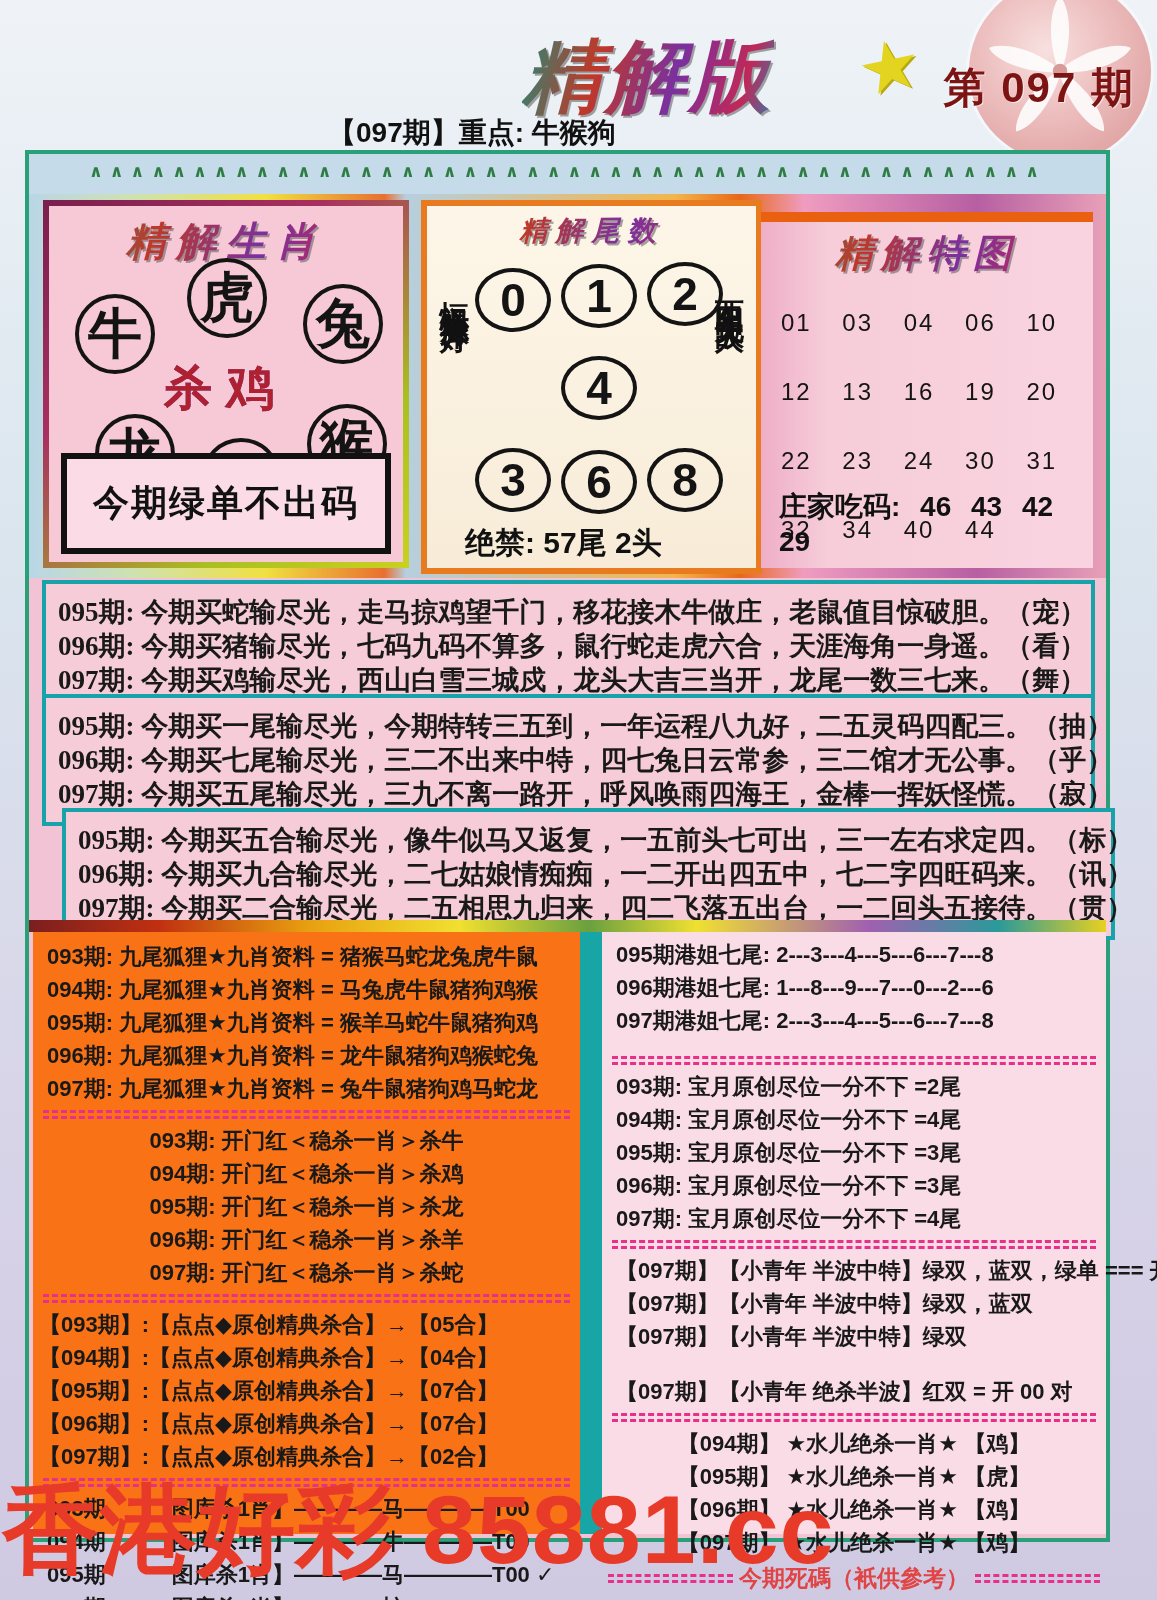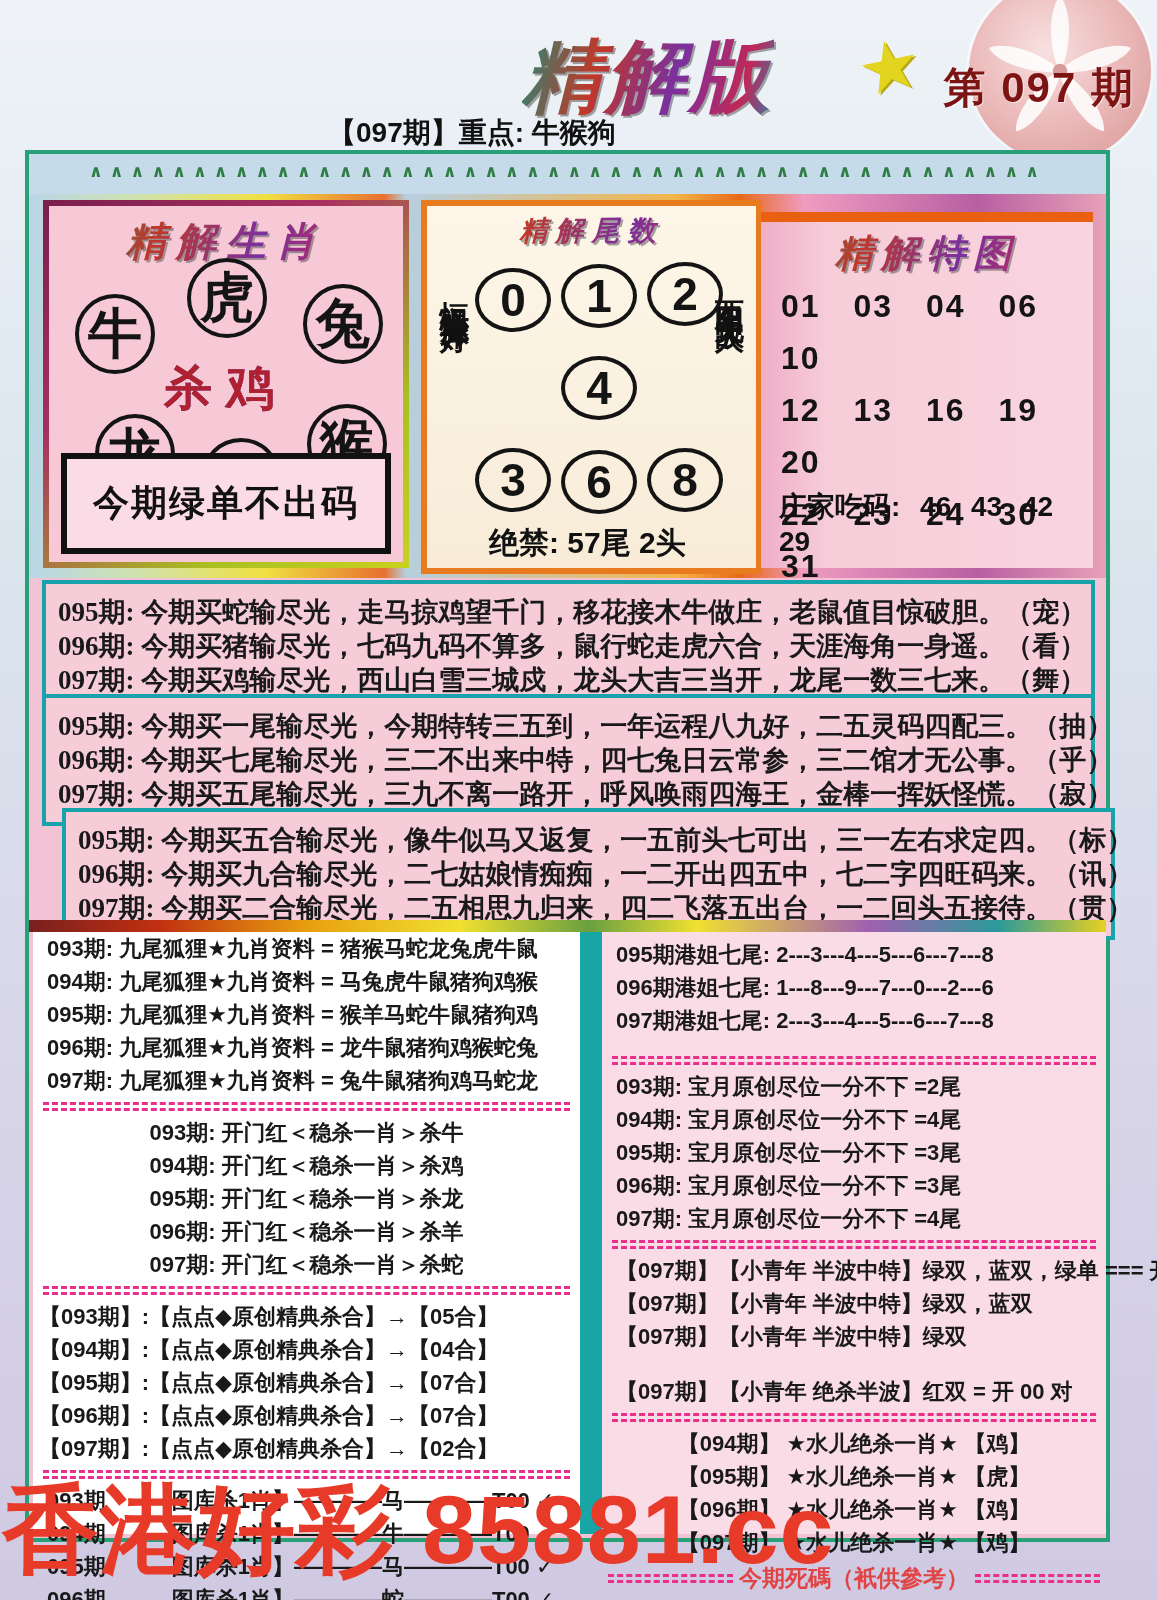--- a/index.html
+++ b/index.html
@@ -54,42 +54,42 @@
                  padding:20px 0; letter-spacing:2px; }
 
   .box-tails { position:absolute; left:392px; top:46px; width:341px; height:374px;
                background:linear-gradient(180deg,#fdf6e8,#f8ecd8); border:6px solid #e87a20; }
   .box-tails .fancy-title { position:absolute; top:6px; left:0; width:100%; text-align:center;
                font-size:28px; font-weight:700; font-style:italic; letter-spacing:8px; }
   .vert-text { position:absolute; writing-mode:vertical-rl; text-orientation:upright;
                font-size:29px; font-weight:700; color:#111; letter-spacing:4px; }
   .ncirc { position:absolute; width:76px; height:64px; border:4px solid #141414; border-radius:50%;
            display:flex; align-items:center; justify-content:center; font-size:46px; font-weight:700; color:#141414; }
-  .tails-note { position:absolute; bottom:4px; left:38px; font-size:30px; font-weight:700; color:#111;margin-left:24px; }
+  .tails-note { position:absolute; bottom:4px; left:38px; font-size:30px; font-weight:700; color:#111; }
 
   .box-special { position:absolute; left:732px; top:58px; width:332px; height:356px;
                  border-top:10px solid #e86010;
                  background:linear-gradient(90deg,#efaec7 0%,#f6cdd9 20%,#f9d4e0 100%); }
   .box-special .fancy-title { position:absolute; top:6px; left:0; width:100%; text-align:center;
                  font-size:38px; font-weight:700; font-style:italic; letter-spacing:8px; }
   .num-rows { position:absolute; top:58px; left:20px; right:6px; }
-  .num-row { font-size:32px; font-weight:700; color:#141414; line-height:52px; word-spacing:22px; letter-spacing:2px; }
+  .num-row { font-size:24px; font-weight:400; color:#141414; line-height:52px; word-spacing:22px; letter-spacing:2px;margin-top:17px; }
   .eat-line { position:absolute; bottom:10px; left:18px; font-size:28px; font-weight:700; color:#111; word-spacing:12px; }
 
   
   .poem { position:absolute; left:13px; width:1053px; border:4px solid #18a2aa; background:#f7ccd9;
           padding:11px 12px;font-family:Liberation Serif, serif; }
   .poem .pline { font-size:27px; font-weight:700; color:#191919; line-height:34px; white-space:nowrap; }
   .poem1 { top:426px; } .poem2 { top:540px; } .poem3 { top:654px;margin-left:20px; }
 
   
   .rainbow-strip { position:absolute; left:0; top:766px; width:100%; height:12px;
         background:linear-gradient(90deg,#7a1f1f,#c03010 12%,#e8a010 26%,#f0e030 40%,#6aa040 52%,
                    #f0e030 62%,#a060b0 78%,#2a9a9a 90%,#e8d020 100%); }
-  .col-left { position:absolute; left:4px; top:778px; width:547px; height:602px; background:#ffffff; }
+  .col-left { position:absolute; left:4px; top:778px; width:547px; height:602px; background:#f97316; padding-top:8px; }
   .col-divider { position:absolute; left:551px; top:778px; width:22px; height:602px; background:#17a5a5; }
   .col-right { position:absolute; left:573px; top:778px; width:504px; height:602px; background:#f9dce5; padding-top:6px; }
 
   .tline { font-size:22px; font-weight:700; color:#191919; line-height:33px; white-space:nowrap; }
   .pad-l { padding-left:14px; }
   .centered { text-align:center; }
   .sep { height:9px; border-top:3px dashed #e8308a; border-bottom:3px dashed #e8308a; margin:5px 10px; }
   .gap { height:22px; }
   .dead-row { display:flex; align-items:center; margin:4px 6px; }
   .dead-row .dash { flex:1; height:9px; border-top:3px dashed #e8308a; border-bottom:3px dashed #e8308a; }

